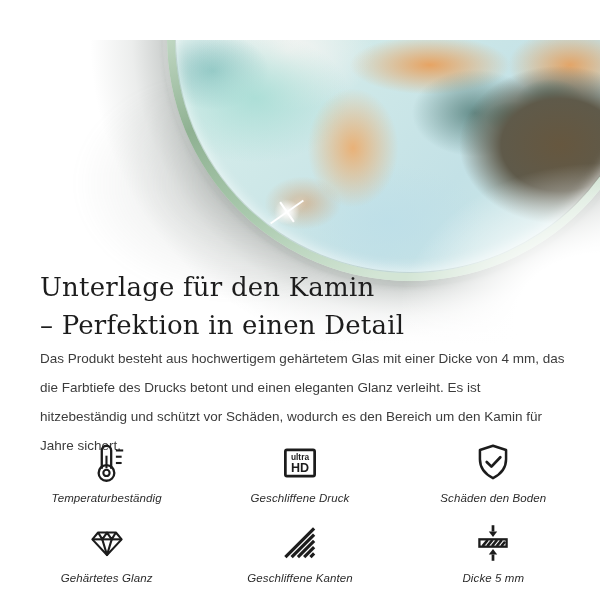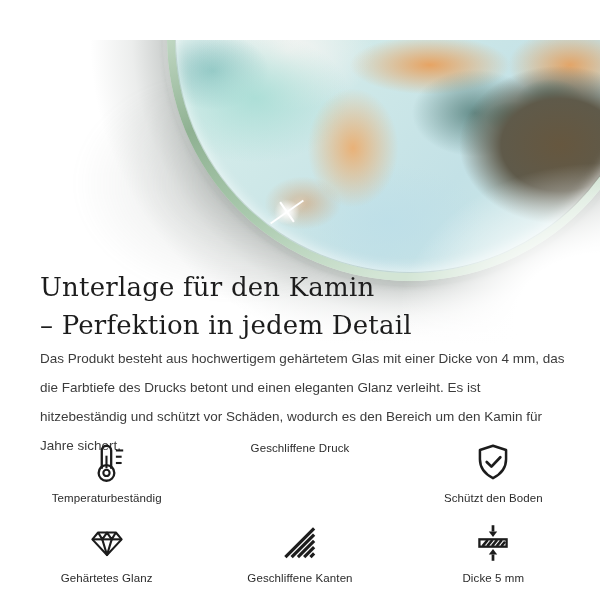--- a/index.html
+++ b/index.html
@@ -51,21 +51,21 @@
   .title{position:absolute;left:40px;top:228px;margin:0;font-family:"DejaVu Serif","Liberation Serif",serif;
     font-size:26px;font-weight:400;line-height:38px;color:#1d1d1d;letter-spacing:0.2px;}
   .desc{position:absolute;left:40px;top:304px;width:528px;margin:0;
     font-size:13.5px;line-height:29px;color:#3c3c3c;}
 
   
   .features{position:absolute;left:10px;top:398px;width:580px;display:grid;
     grid-template-columns:repeat(3,1fr);}
   .feature{display:flex;flex-direction:column;align-items:center;height:80px;}
   .icon-box{height:50px;display:flex;align-items:center;justify-content:center;}
-  .feature-label{font-size:11.5px;color:#2b2b2b;margin-top:4px;letter-spacing:0.1px;}
+  .feature-label{font-size:11.5px;color:#2b2b2b;margin-top:4px;letter-spacing:0.1px;font-style:italic;}
   .ico{display:block;}
   .ico .s{fill:none;stroke:#1c1c1c;}
   .ico .f{fill:#1c1c1c;stroke:none;}
   .ico text{fill:#1c1c1c;font-family:"Liberation Sans",sans-serif;font-weight:700;}
 </style>
 </head>
 <body>
 
 <div class="page">
 
@@ -73,21 +73,21 @@
     <div class="shadow-halo"></div>
     <div class="shadow-blob"></div>
     <div class="bevel"></div>
     <div class="marble"></div>
     <div class="sparkle">
         <span class="glow"></span>
       </div>
     <div class="fade"></div>
   </div>
 
-  <h1 class="title"><span>Unterlage für den Kamin</span><br><span>– Perfektion in jedem Detail</span></h1>
+  <h1 class="title"><span>Unterlage für den Kamin</span><br><span>– Perfektion in einen Detail</span></h1>
 
   <p class="desc">Das Produkt besteht aus hochwertigem gehärtetem Glas mit einer Dicke von 4 mm, das die Farbtiefe des Drucks betont und einen eleganten Glanz verleiht. Es ist hitzebeständig und schützt vor Schäden, wodurch es den Bereich um den Kamin für Jahre sichert.</p>
 
   <div class="features">
 
     <div class="feature">
       <div class="icon-box">
         <svg class="ico" width="46" height="46" viewBox="0 0 44 44">
           <path class="s" stroke-width="2.2" d="M17 27.5 V10 a4.5 4.5 0 0 1 9 0 V27.5"></path>
           <circle class="s" stroke-width="2.2" cx="21.5" cy="31.5" r="7.5"></circle>
@@ -95,31 +95,38 @@
           <line class="s" stroke-width="2" x1="21.5" y1="15" x2="21.5" y2="27"></line>
           <line class="s" stroke-width="2" x1="30.5" y1="10" x2="37.5" y2="10"></line>
           <line class="s" stroke-width="2" x1="30.5" y1="16" x2="36" y2="16"></line>
           <line class="s" stroke-width="2" x1="30.5" y1="22" x2="36" y2="22"></line>
         </svg>
       </div>
       <div class="feature-label">Temperaturbeständig</div>
     </div>
 
     <div class="feature">
+      <div class="icon-box">
+        <svg class="ico" width="46" height="46" viewBox="0 0 44 44">
+          <rect class="s" stroke-width="2.6" x="8" y="9.5" width="28" height="25" rx="1.5"></rect>
+          <text x="22" y="19.5" font-size="8" text-anchor="middle">ultra</text>
+          <text x="22" y="31" font-size="12" text-anchor="middle">HD</text>
+        </svg>
+      </div>
       <div class="feature-label">Geschliffene Druck</div>
     </div>
 
     <div class="feature">
       <div class="icon-box">
         <svg class="ico" width="46" height="46" viewBox="0 0 44 44">
           <path class="s" stroke-width="2.4" stroke-linejoin="round" d="M22 5.5 L34.5 9.5 V18.5 C34.5 27.5 29 33 22 36.5 C15 33 9.5 27.5 9.5 18.5 V9.5 Z"></path>
           <path class="s" stroke-width="2.6" stroke-linecap="round" stroke-linejoin="round" d="M16 21 L20.5 25.5 L29 16.5"></path>
         </svg>
       </div>
-      <div class="feature-label">Schützt den Boden</div>
+      <div class="feature-label">Schäden den Boden</div>
     </div>
 
     <div class="feature">
       <div class="icon-box">
         <svg class="ico" width="46" height="46" viewBox="0 0 44 44">
           <g class="s" stroke-width="2" stroke-linejoin="round">
             <path d="M13.5 12 L8 18.5 L22 33.5 L36 18.5 L30.5 12 Z"></path>
             <line x1="8" y1="18.5" x2="36" y2="18.5"></line>
             <path d="M13.5 12 L17.5 18.5 L22 12 L26.5 18.5 L30.5 12"></path>
             <path d="M17.5 18.5 L22 33.5 L26.5 18.5"></path>

